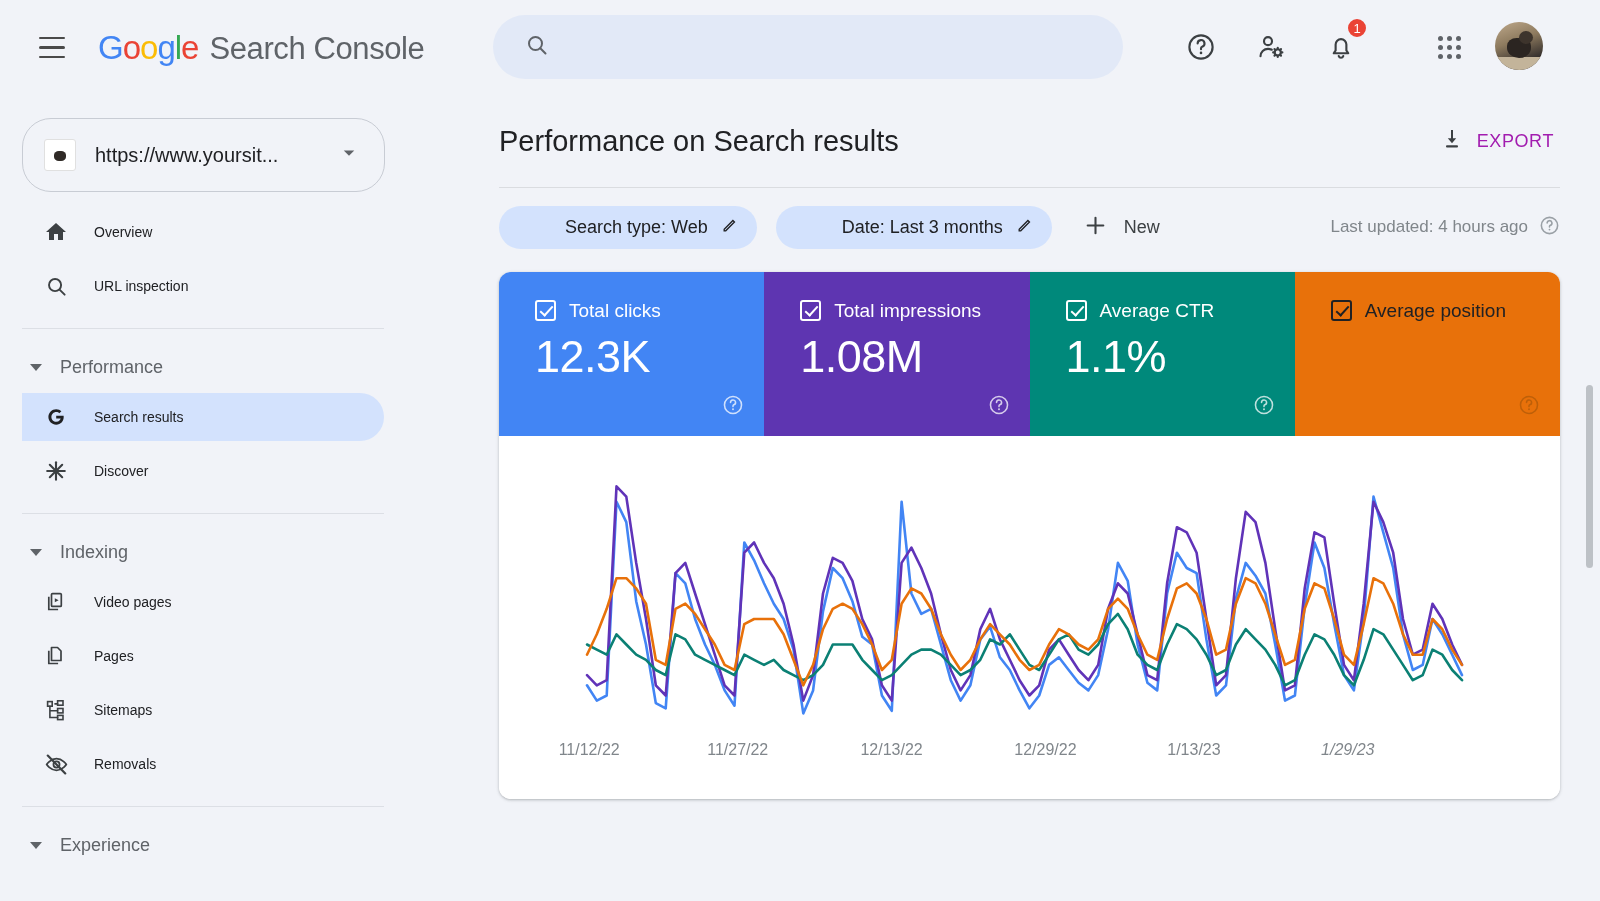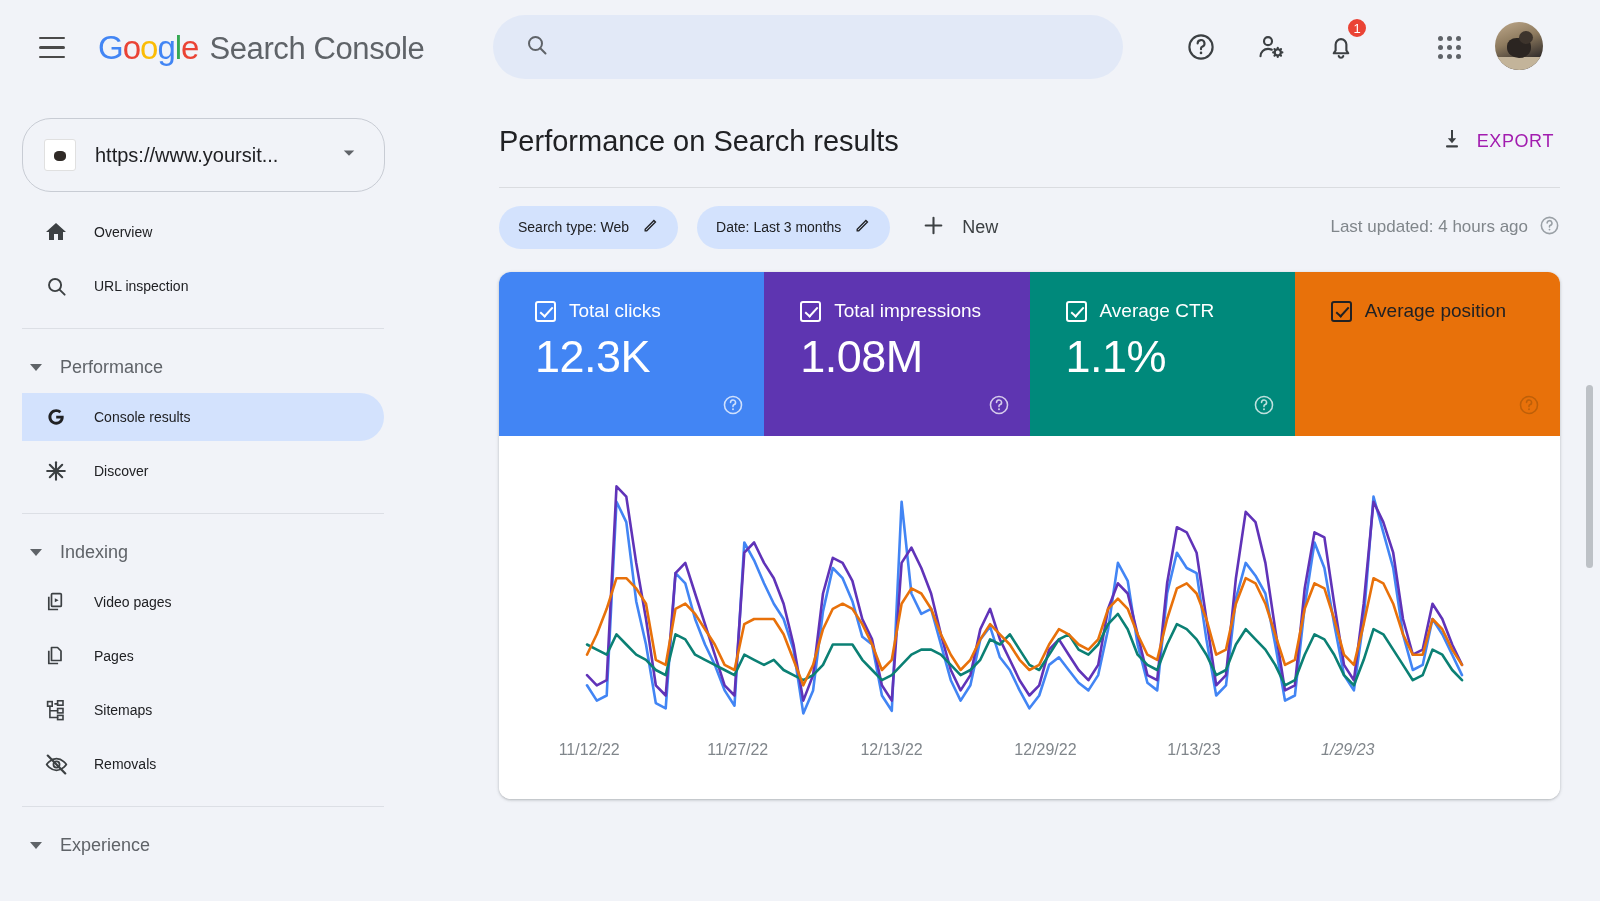--- a/index.html
+++ b/index.html
@@ -128,40 +128,40 @@
   #export-label { font-size: 18px; color: #a21caf; letter-spacing: 0.6px; }
 
   #title-divider { height: 1px; background: #dadce0; margin: 0 40px 0 6px; }
 
   #filter-row { display: flex; align-items: center; height: 78px; padding-left: 6px; }
   .chip {
     display: flex; align-items: center; height: 43px; padding: 0 19px;
     background: #d3e2fd; border-radius: 22px; margin-right: 19px;
     cursor: pointer; gap: 13px;
   }
-  .chip-label { font-size: 14px; color: #202124; white-space: nowrap; }
+  .chip-label { font-size: 18px; color: #202124; white-space: nowrap; margin-left: 47px; }
   #new-filter { display: flex; align-items: center; gap: 16px; cursor: pointer;
     padding: 8px 12px; border-radius: 4px; }
   #new-label { font-size: 18px; color: #3c4043; }
   #last-updated { margin-left: auto; margin-right: 40px; display: flex;
     align-items: center; gap: 11px; }
   #last-updated-text { font-size: 17px; color: #80868b; white-space: nowrap; }
 
   
   #perf-card {
     margin: 6px 40px 0 6px; background: #fff;
     border-radius: 12px; overflow: hidden;
     box-shadow: 0 1px 2px rgba(60,64,67,.22), 0 1px 3px 1px rgba(60,64,67,.1);
     height: 527px;
   }
   #metric-strip { display: flex; height: 164px; }
   .metric {
     flex: 1; position: relative; padding: 28px 0 0 36px; cursor: pointer;
   }
-  .metric-head { display: flex; align-items: flex-end; gap: 13px; }
+  .metric-head { display: flex; align-items: flex-start; gap: 13px; }
   .metric-check {
     width: 21px; height: 21px; border: 2px solid #fff; border-radius: 3px;
     position: relative; flex-shrink: 0;
   }
   .metric-check::after {
     content: ''; position: absolute; left: 6px; top: 1px;
     width: 5px; height: 11px; border: solid #fff;
     border-width: 0 2.4px 2.4px 0; transform: rotate(42deg);
   }
   .metric.dark .metric-check { border-color: #202124; }
@@ -291,21 +291,21 @@
   <div class="nav-group-header">
     <span class="caret-down"></span>
     <span class="nav-group-label">Performance</span>
   </div>
   <div class="nav-item active">
     <span class="nav-icon">
       <svg width="24" height="24" viewBox="0 0 24 24" fill="#202124">
         <path d="M12.2 10.4v3.1h4.4c-.2 1.1-1.4 3.3-4.4 3.3-2.6 0-4.8-2.2-4.8-4.9s2.2-4.9 4.8-4.9c1.5 0 2.5.6 3.1 1.2l2.1-2C16.1 5.1 14.4 4.3 12.2 4.3 7.9 4.3 4.4 7.8 4.4 12s3.5 7.7 7.8 7.7c4.5 0 7.5-3.2 7.5-7.6 0-.5-.1-.9-.1-1.3h-7.4z"></path>
       </svg>
     </span>
-    <span class="nav-label">Console results</span>
+    <span class="nav-label">Search results</span>
   </div>
   <div class="nav-item">
     <span class="nav-icon">
       <svg width="24" height="24" viewBox="0 0 24 24" stroke="#3c4043" stroke-width="2.1" stroke-linecap="round">
         <line x1="12" y1="3.2" x2="12" y2="20.8"></line>
           <line x1="3.2" y1="12" x2="20.8" y2="12"></line>
         <line x1="5.8" y1="5.8" x2="18.2" y2="18.2"></line>
           <line x1="18.2" y1="5.8" x2="5.8" y2="18.2"></line>
       </svg>
     </span>

